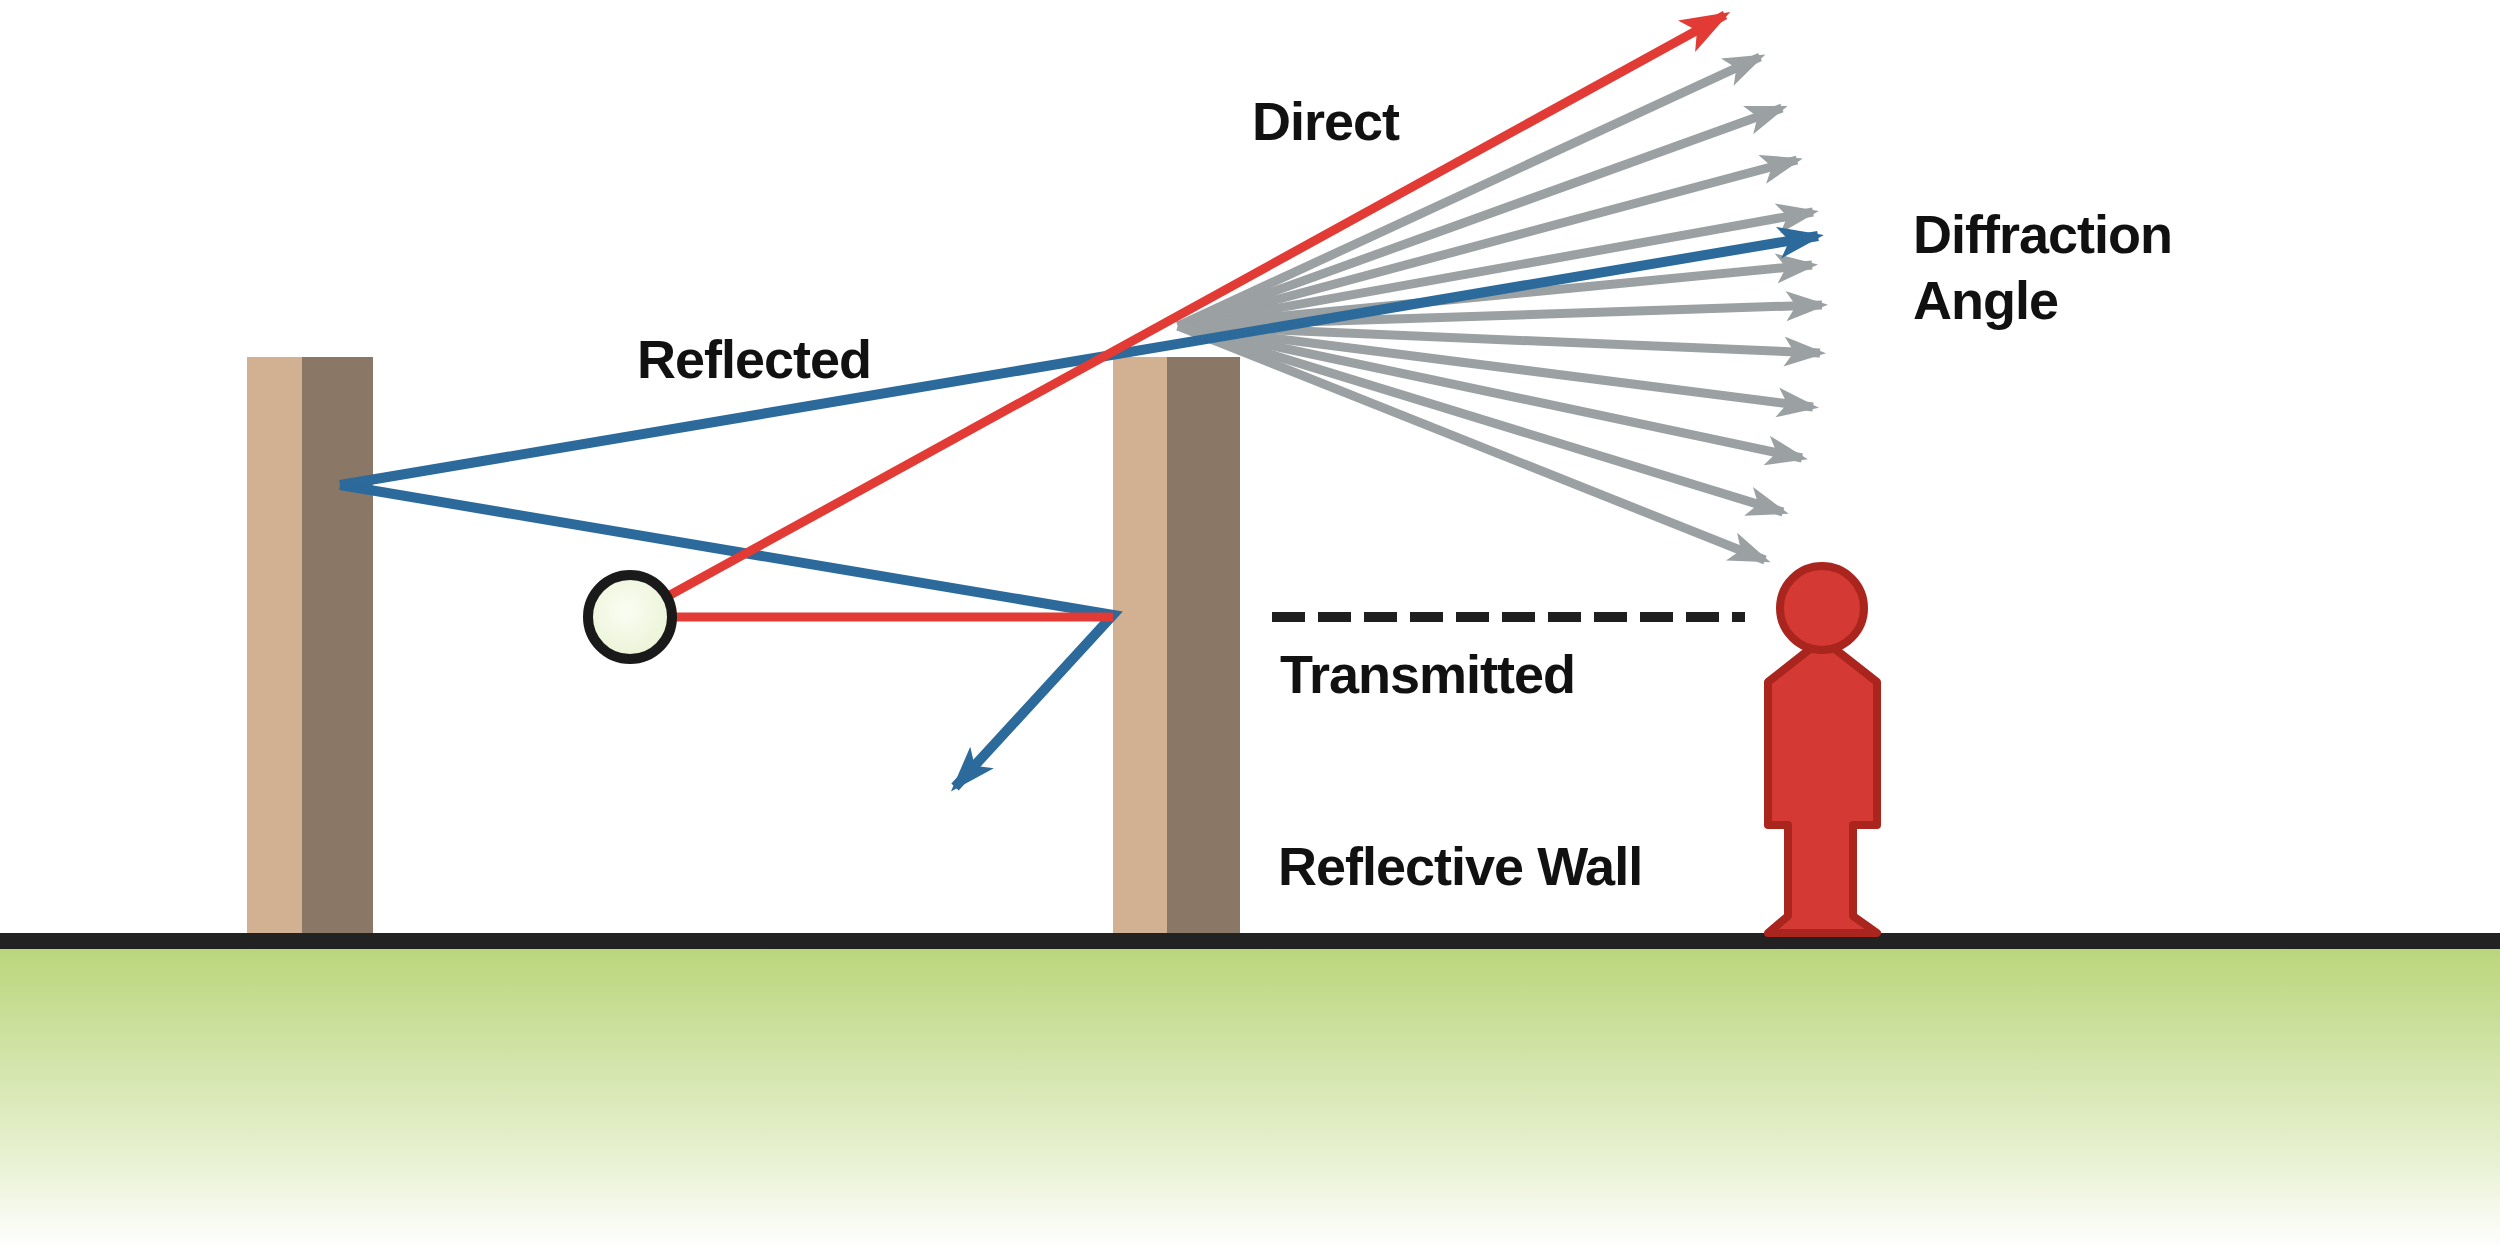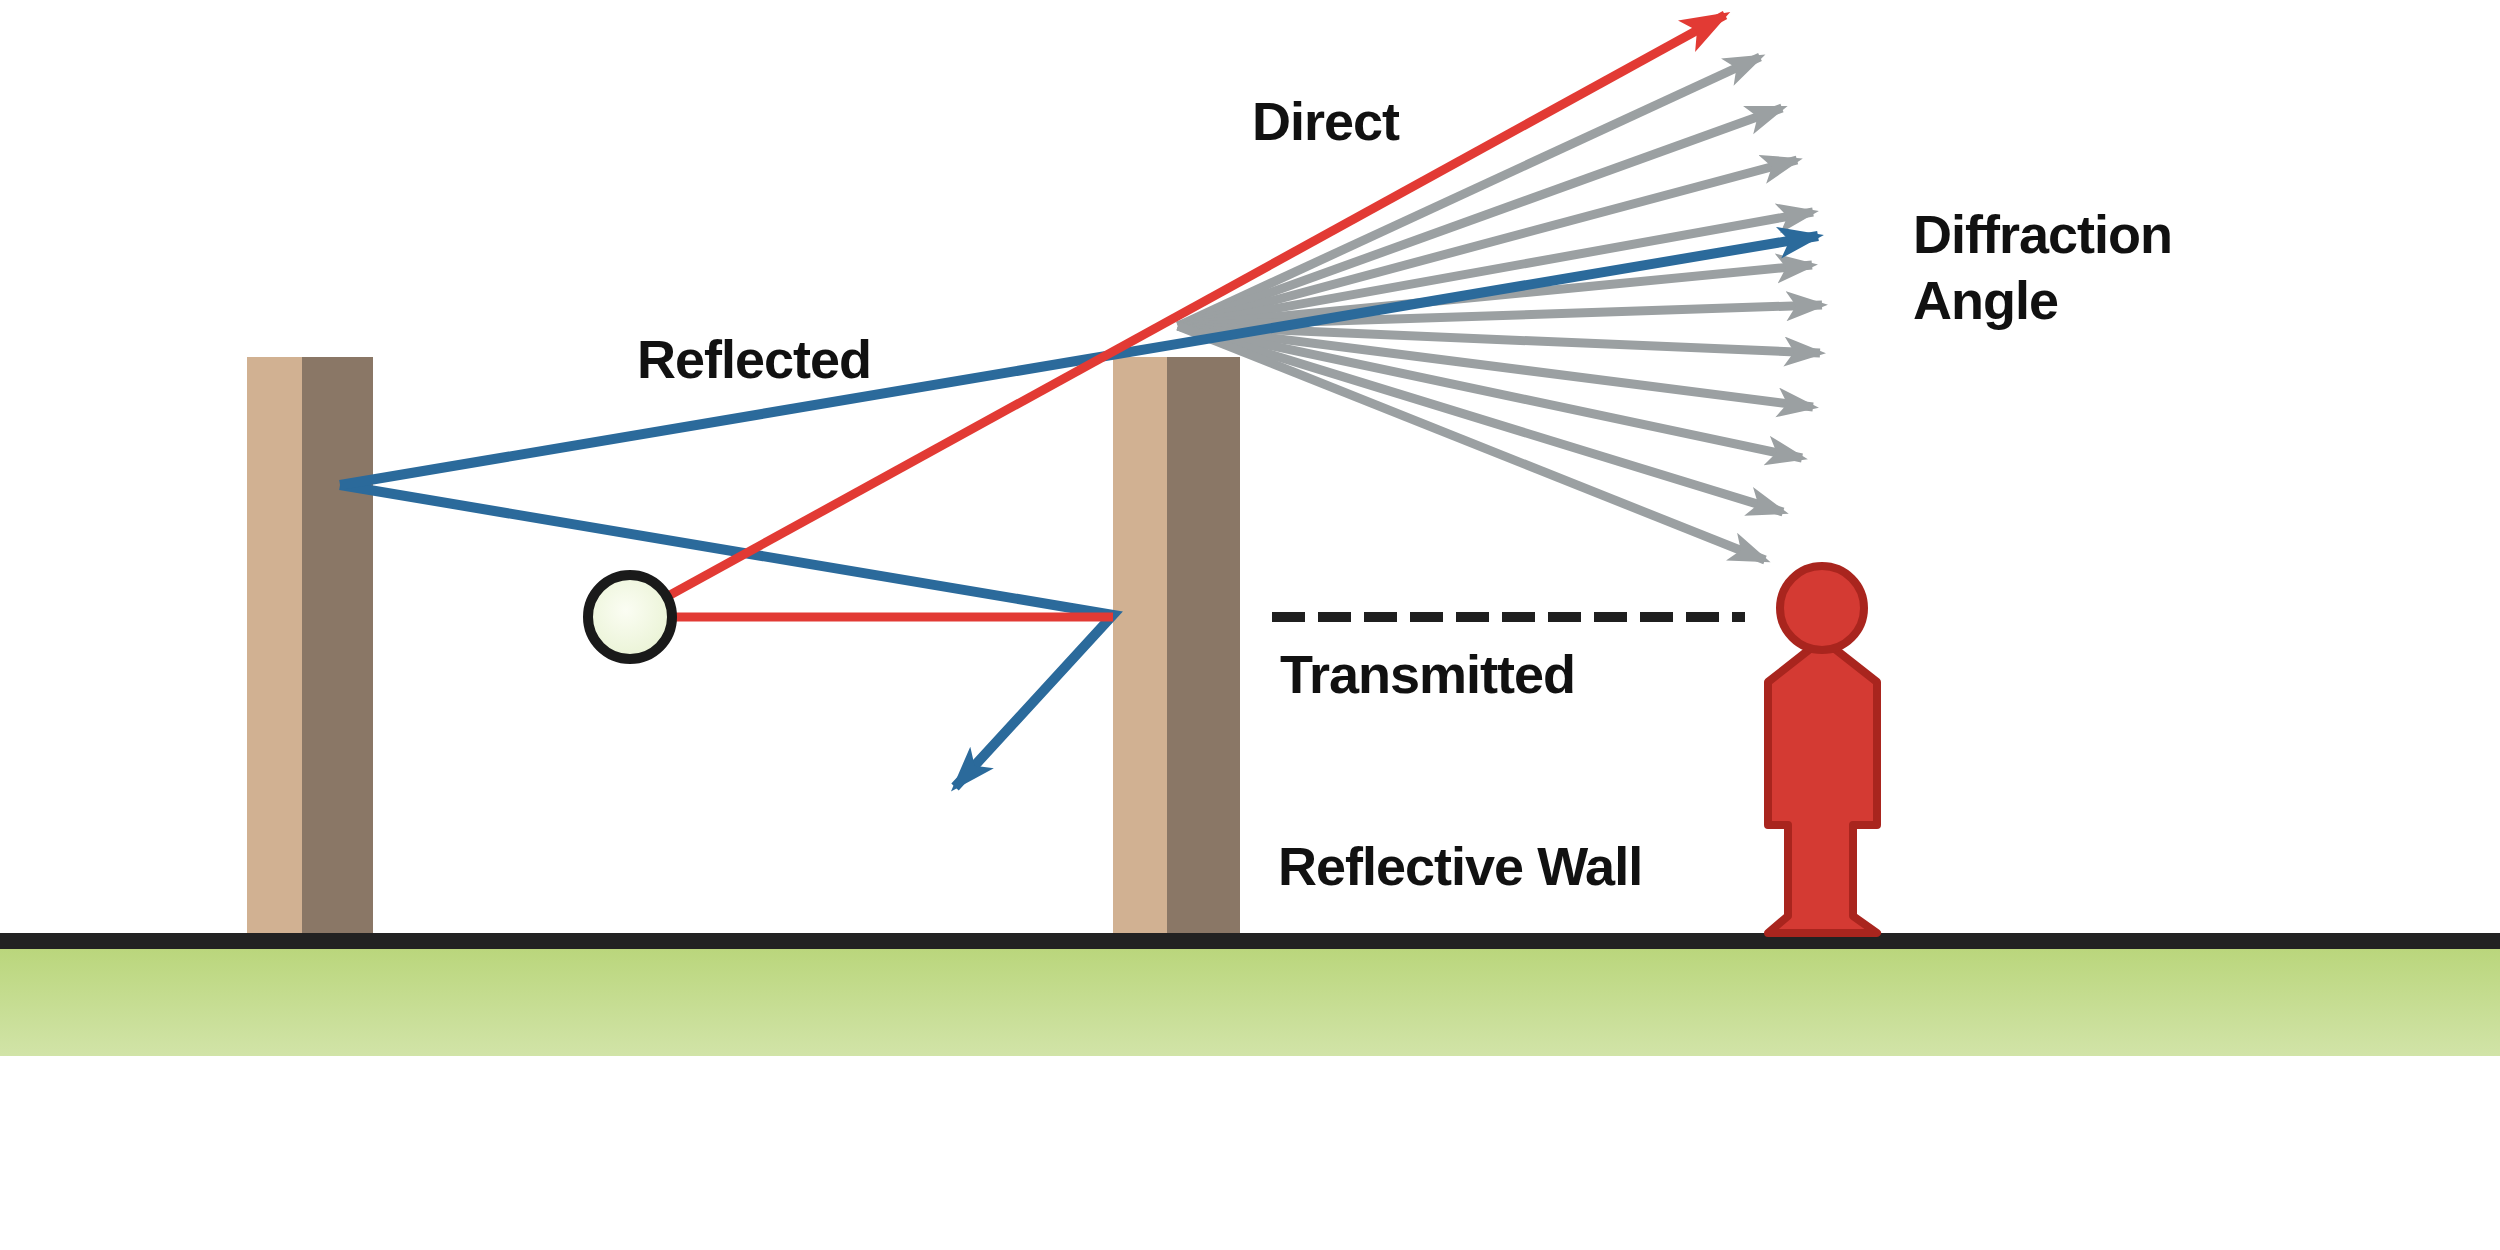--- a/index.html
+++ b/index.html
@@ -1,16 +1,16 @@
 <!DOCTYPE html>
 <html><head>
 <meta charset="utf-8">
 <style>
   html,body{margin:0;padding:0;background:#ffffff;}
-  .stage{position:relative;width:2500px;height:1056px;background:#ffffff;overflow:hidden;}
+  .stage{position:relative;width:2500px;height:1250px;background:#ffffff;overflow:hidden;}
   svg{display:block;}
   .lbl{font-family:"Liberation Sans",sans-serif;font-weight:700;font-size:54px;letter-spacing:-1px;}
 </style>
 </head>
 <body>
 
 <div class="stage">
 <svg width="2500" height="1250" viewBox="0 0 2500 1250">
   <defs>
     <radialGradient id="sourceGrad" cx="45%" cy="42%" r="65%">

